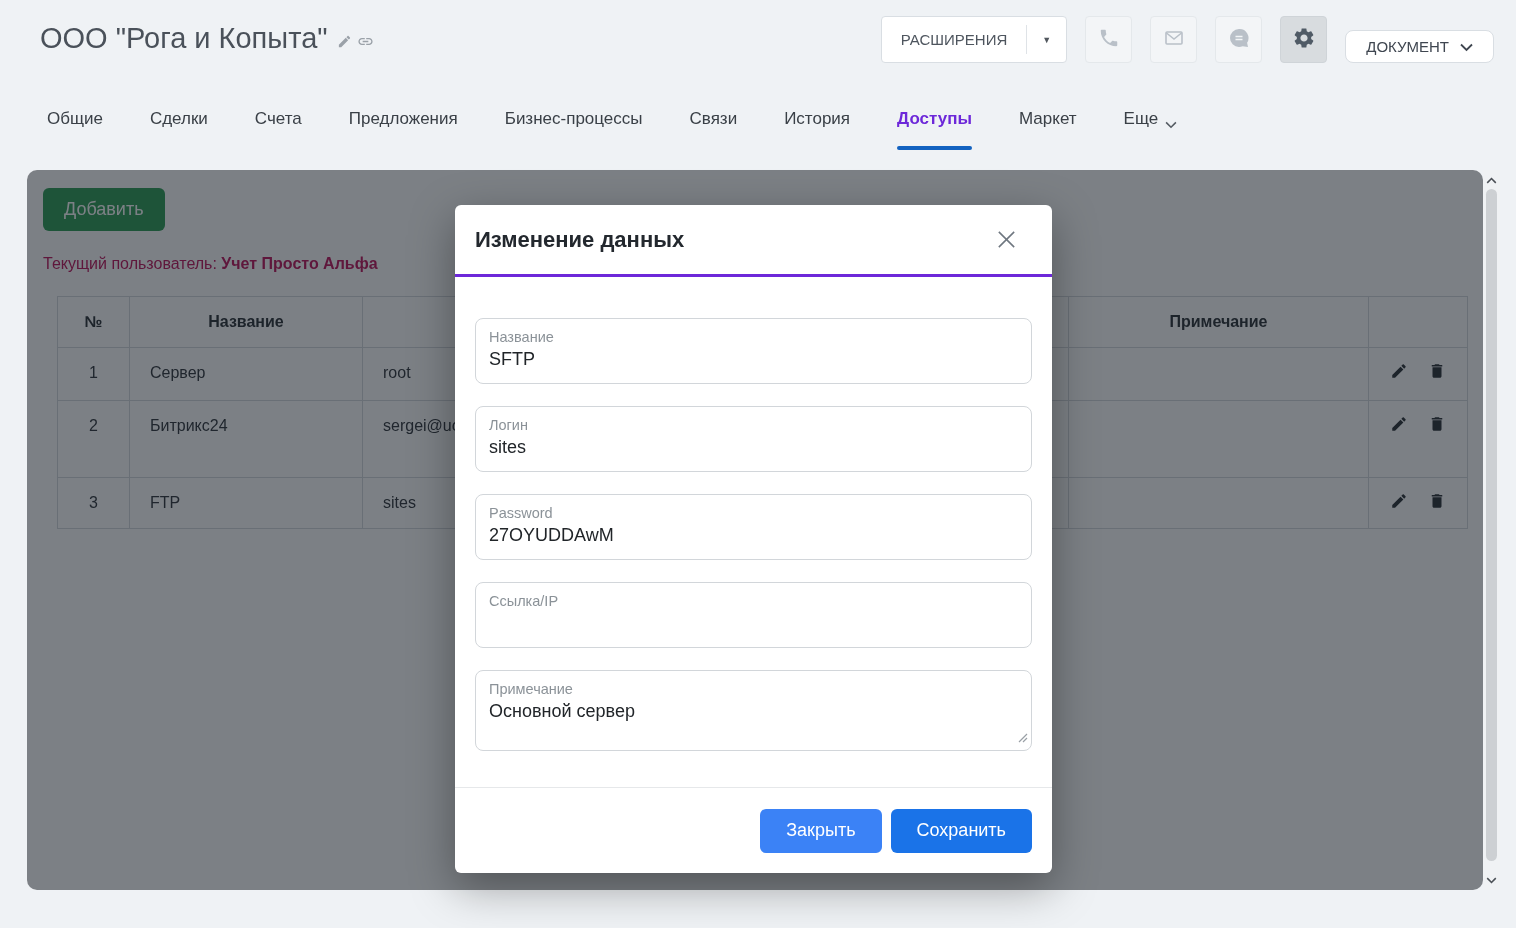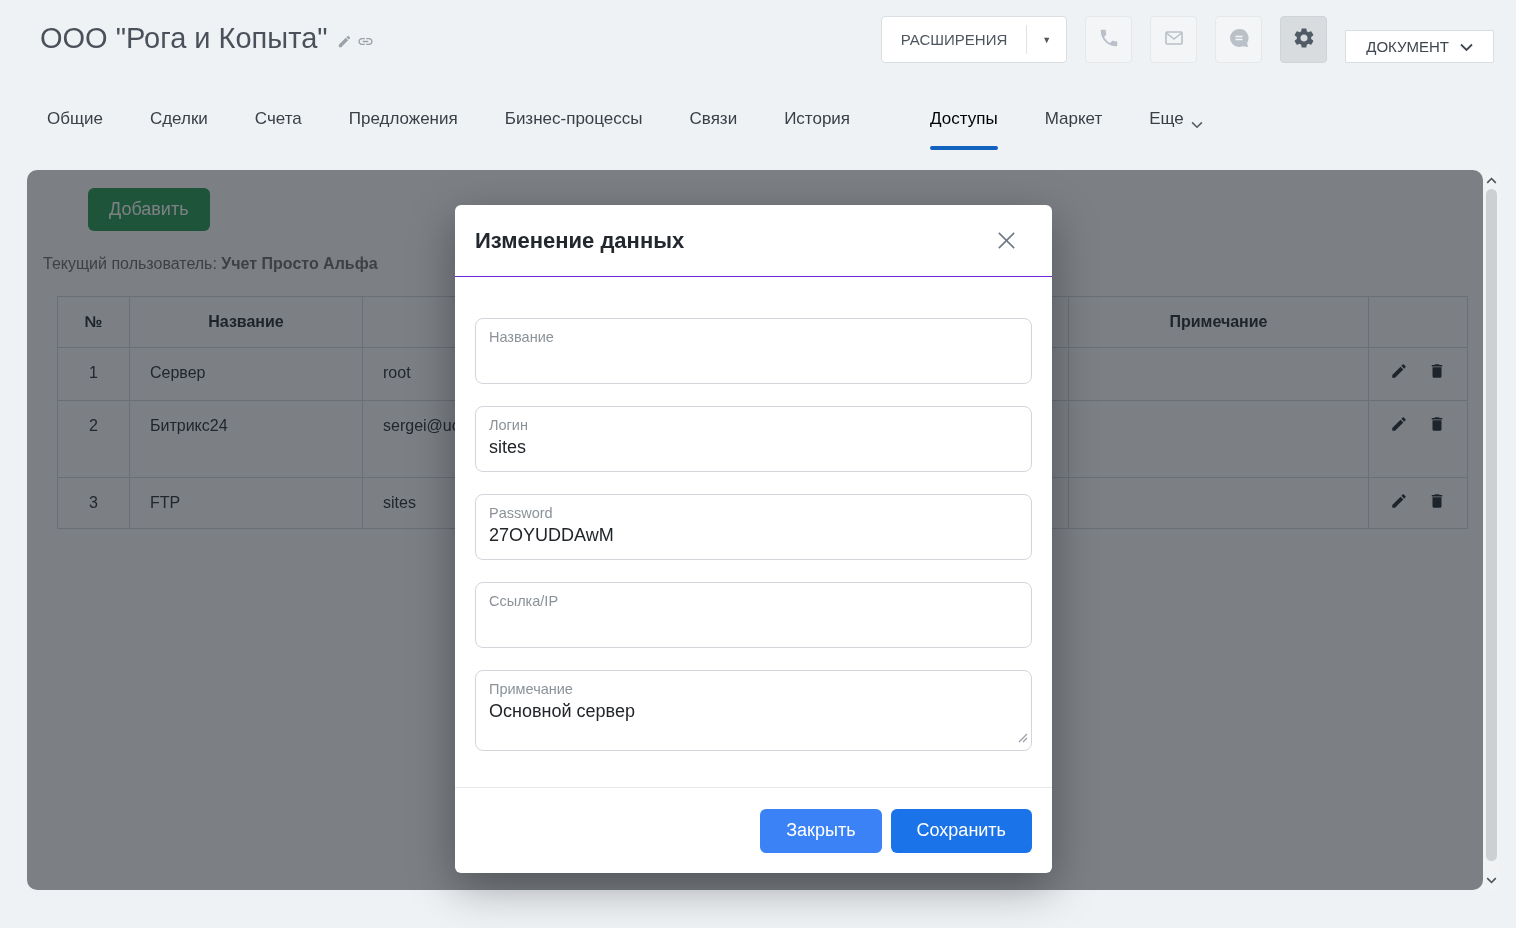--- a/index.html
+++ b/index.html
@@ -33,50 +33,49 @@
   .btn-split .lbl { padding: 0 19px; }
   .btn-split .sep { width: 1px; align-self: stretch; margin: 8px 0; background: #dfe3e7; }
   .btn-split .caret { padding: 0 15px; font-size: 9px; color: #51575e; }
   .icon-btn {
     width: 47px; display: flex; align-items: center; justify-content: center;
     background: #f3f5f7; border: 1px solid #e4e8eb; border-radius: 4px; cursor: pointer;
   }
   .icon-btn.active { background: #d8dcdf; border-color: #cfd4d8; }
   .btn-document {
     display: flex; align-items: center; gap: 11px; padding: 0 20px;
-    background: #fff; border: 1px solid #d9dee3; border-radius: 1px;
+    background: #fff; border: 1px solid #d9dee3; border-radius: 8px;
     color: #3f4650; font-size: 15px; cursor: pointer; margin-top: 14px;
   }
 
   
   .tabs {
     position: absolute; left: 47px; top: 109px;
     display: flex; gap: 47px; font-size: 17px; color: #3a4047;
   }
   .tab { position: relative; padding-bottom: 16px; cursor: pointer; display: flex; align-items: flex-start; gap: 7px; }
-  .tab.active { color: #000000; font-weight: 400; margin-left: 33px; }
+  .tab.active { color: #6d28d9; font-weight: 700; }
   .tab.active .tab-underline {
     position: absolute; left: 0; right: 0; bottom: 0; height: 4px;
     background: #1262c0; border-radius: 2px;
   }
   .tab .chev { margin-top: 5px; }
 
   
   .card {
     position: absolute; left: 27px; top: 170px; width: 1456px; height: 720px;
     background: #fff; border-radius: 10px;
   }
   .add-btn {
     position: absolute; left: 16px; top: 18px;
     background: #2f9e58; color: #fff; border: none; border-radius: 6px;
     font-size: 18px; padding: 0 21px; height: 43px; cursor: pointer;
     font-family: inherit;
-    margin-left: 45px;
-  }
-  .current-user { position: absolute; left: 16px; top: 85px; font-size: 16px; color: #737373; }
+  }
+  .current-user { position: absolute; left: 16px; top: 85px; font-size: 16px; color: #be185d; }
   .current-user b { font-weight: 700; }
 
   table.access-table {
     position: absolute; left: 30px; top: 126px;
     border-collapse: collapse; table-layout: fixed; width: 1410px;
     font-size: 16px; color: #34393f;
   }
   .access-table th, .access-table td { border: 1px solid #d6dadd; vertical-align: top; }
   .access-table th { height: 51px; font-weight: 700; text-align: center; vertical-align: middle; color: #2e3338; }
   .access-table td { padding: 16px 0 0 20px; }
@@ -107,21 +106,21 @@
   }
 
   
   .modal {
     position: absolute; left: 455px; top: 205px; width: 597px; height: 668px;
     background: #fff; border-radius: 6px; z-index: 10;
     box-shadow: 0 14px 45px rgba(0,0,0,0.35);
   }
   .modal-header {
     height: 72px; display: flex; align-items: center; justify-content: space-between;
-    padding: 0 34px 0 20px; border-bottom: 1px solid #6d28d9;
+    padding: 0 34px 0 20px; border-bottom: 3px solid #6d28d9;
   }
   .modal-title { font-size: 22px; font-weight: 700; color: #23282e; }
   .modal-close { cursor: pointer; display: flex; }
   .modal-body { padding: 41px 20px 0 20px; display: flex; flex-direction: column; gap: 22px; }
   .field {
     position: relative; border: 1px solid #d2d6da; border-radius: 8px;
     padding: 9px 13px; height: 66px; background: #fff;
   }
   .field.multiline { height: 81px; }
   .field-label { font-size: 14.5px; color: #8b9298; line-height: 19px; }
@@ -337,20 +336,21 @@
     <span class="modal-title">Изменение данных</span>
     <span class="modal-close">
       <svg width="23" height="23" viewBox="0 0 24 24" fill="none" stroke="#6f7780" stroke-width="1.6">
           <path d="M4 4l16 16M20 4L4 20"></path>
         </svg>
     </span>
   </div>
   <div class="modal-body">
     <div class="field">
       <div class="field-label">Название</div>
+      <input type="text" value="SFTP" style="">
     </div>
     <div class="field">
       <div class="field-label">Логин</div>
       <input type="text" value="sites" style="">
     </div>
     <div class="field">
       <div class="field-label">Password</div>
       <input type="text" value="27OYUDDAwM" style="">
     </div>
     <div class="field">

